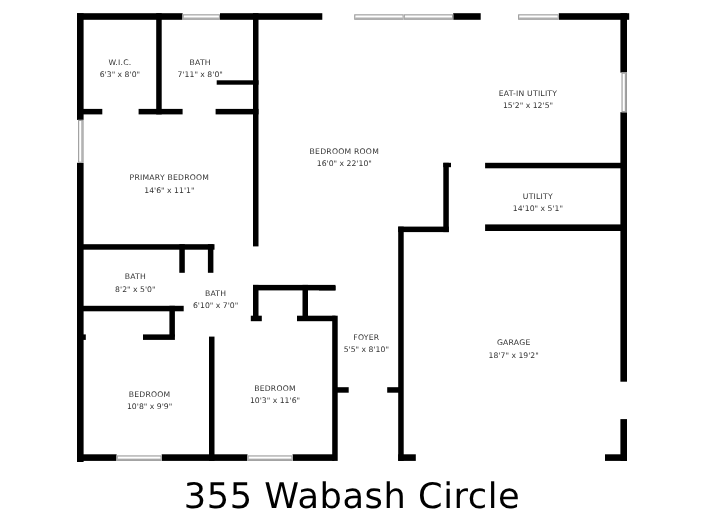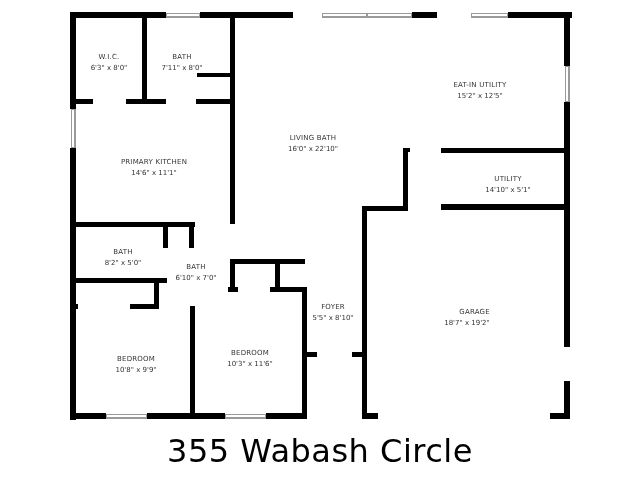--- a/index.html
+++ b/index.html
@@ -79,48 +79,48 @@
 
   <div class="room" style="left:109px;top:52px;">
     <span class="n">W.I.C.</span>
     <span class="d">6'3" x 8'0"</span>
   </div>
   <div class="room" style="left:182px;top:52px;">
     <span class="n">BATH</span>
     <span class="d">7'11" x 8'0"</span>
   </div>
   <div class="room" style="left:313px;top:133px;">
-    <span class="n">LIVING BATH</span>
+    <span class="n">BEDROOM ROOM</span>
     <span class="d">16'0" x 22'10"</span>
   </div>
   <div class="room" style="left:480px;top:80px;">
     <span class="n">EAT-IN UTILITY</span>
     <span class="d">15'2" x 12'5"</span>
   </div>
   <div class="room" style="left:154px;top:157px;">
-    <span class="n">PRIMARY KITCHEN</span>
+    <span class="n">PRIMARY BEDROOM</span>
     <span class="d">14'6" x 11'1"</span>
   </div>
-  <div class="room" style="left:508px;top:174px;text-align:center;">
+  <div class="room" style="left:489px;top:174px;text-align:center;">
     <span class="n">UTILITY</span>
     <span class="d">14'10" x 5'1"</span>
   </div>
   <div class="room" style="left:123px;top:247px;">
     <span class="n">BATH</span>
     <span class="d">8'2" x 5'0"</span>
   </div>
   <div class="room" style="left:196px;top:262px;">
     <span class="n">BATH</span>
     <span class="d">6'10" x 7'0"</span>
   </div>
   <div class="room" style="left:333px;top:302px;">
     <span class="n">FOYER</span>
     <span class="d">5'5" x 8'10"</span>
   </div>
-  <div class="room" style="left:467px;top:307px;text-align:right;">
+  <div class="room" style="left:467px;top:307px;">
     <span class="n">GARAGE</span>
     <span class="d">18'7" x 19'2"</span>
   </div>
   <div class="room" style="left:136px;top:354px;">
     <span class="n">BEDROOM</span>
     <span class="d">10'8" x 9'9"</span>
   </div>
   <div class="room" style="left:250px;top:348px;">
     <span class="n">BEDROOM</span>
     <span class="d">10'3" x 11'6"</span>

